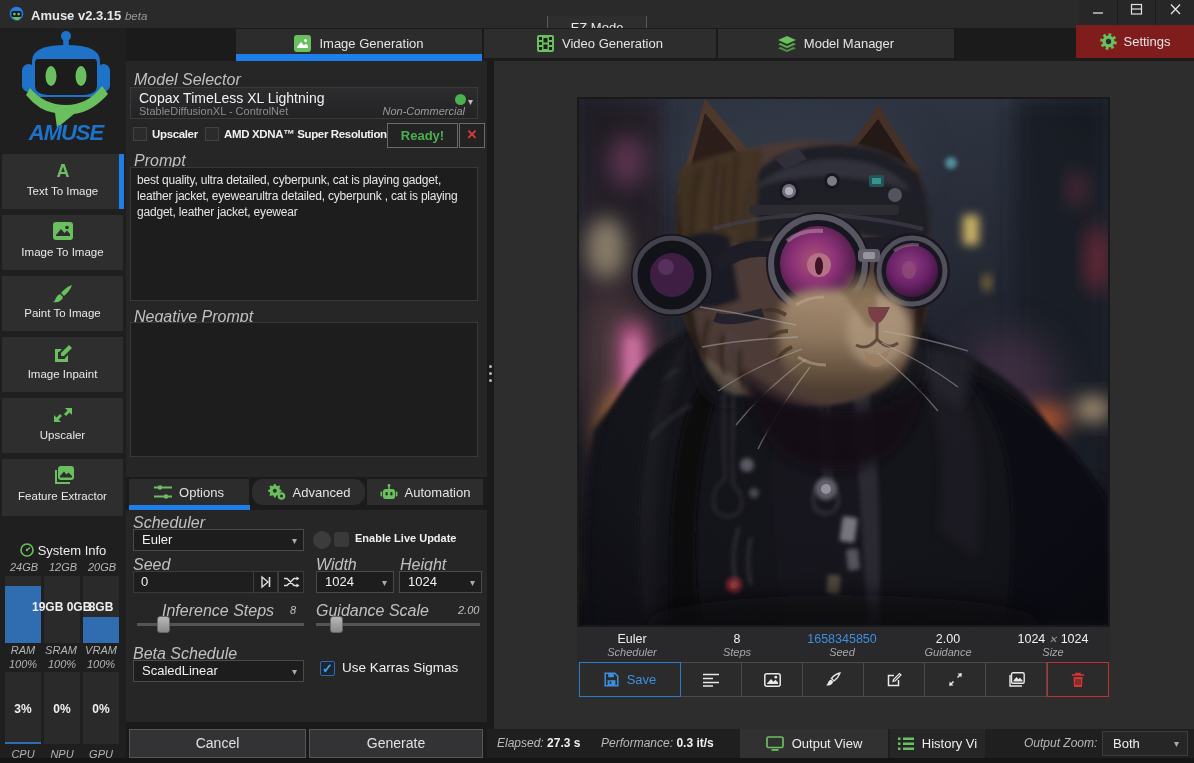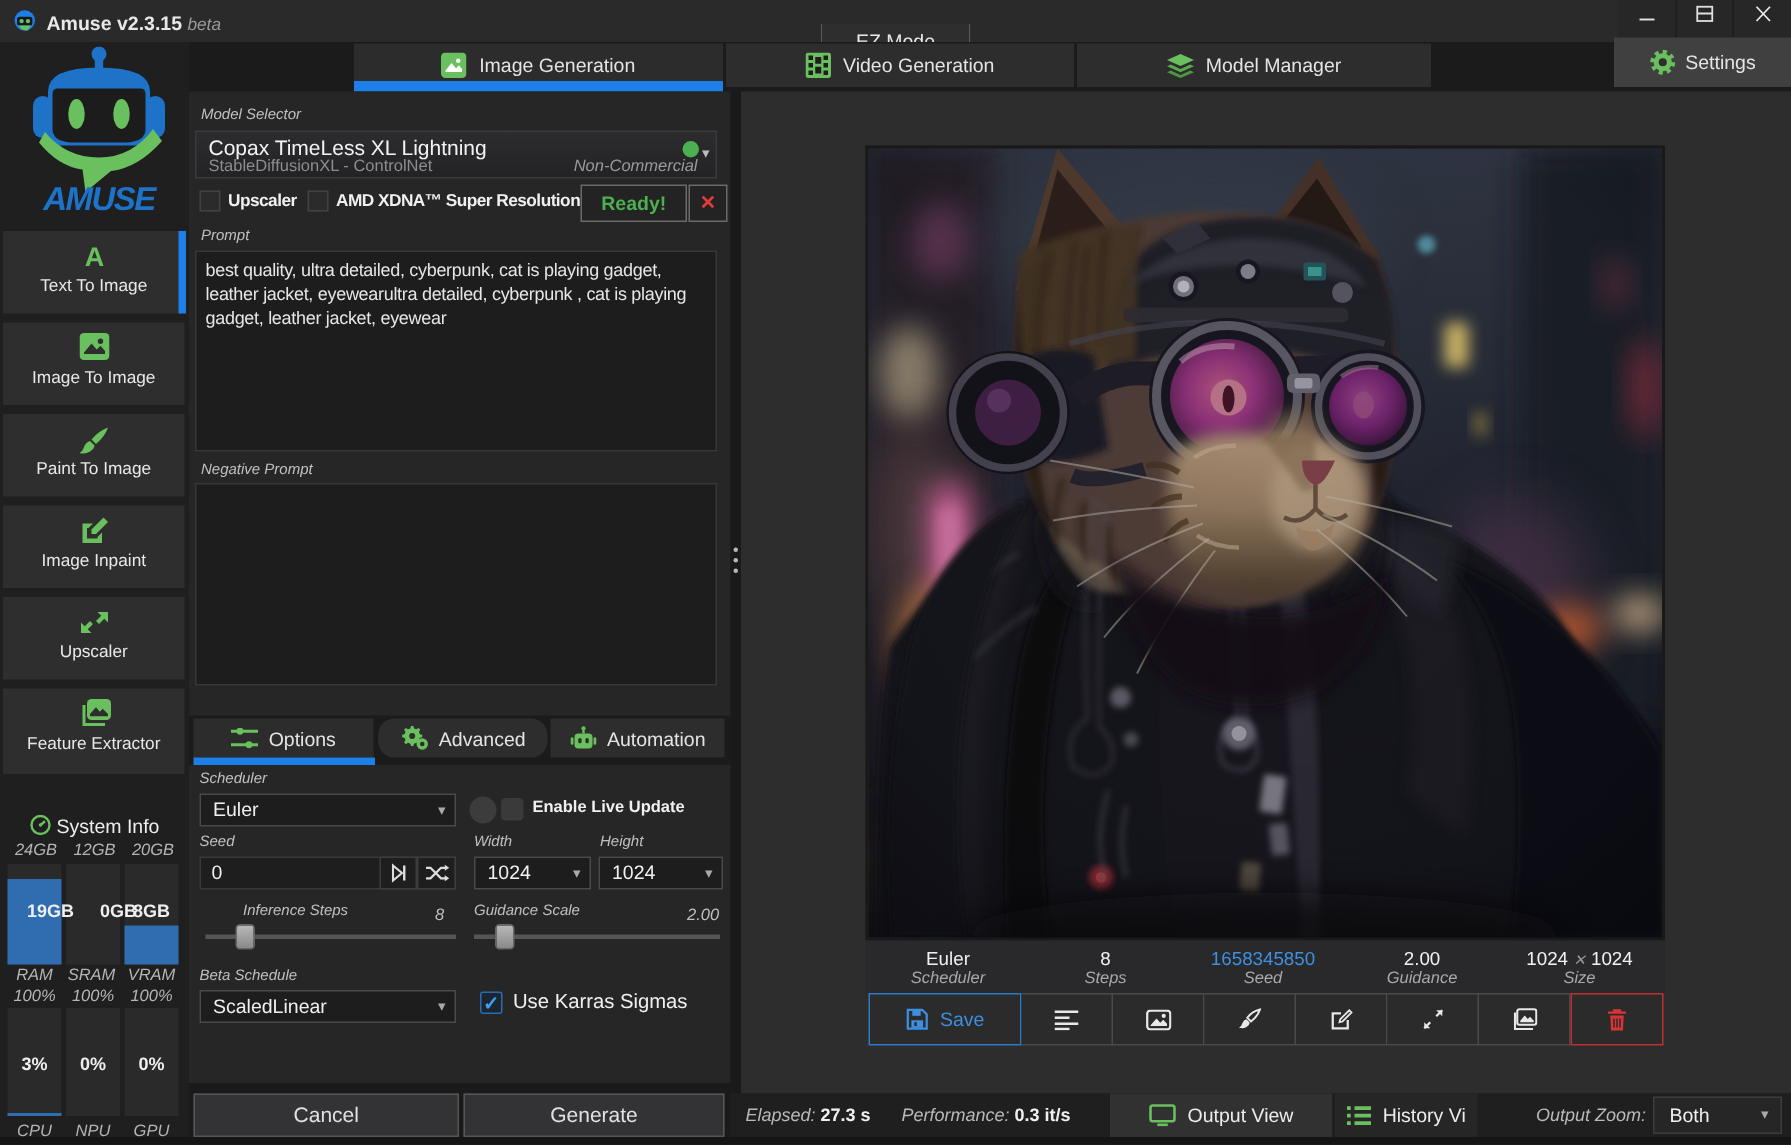--- a/index.html
+++ b/index.html
@@ -13,34 +13,34 @@
 #ezmode{left:547px;top:16px;width:100px;height:24px;background:#2e2e2e;border:1px solid #5a5a5a;border-top:none;border-radius:0 0 8px 8px;color:#e8e8e8;font-size:13px;text-align:center;line-height:23px;}
 #winbtns{left:1079px;top:0;width:115px;height:25px;background:#272727;display:flex;}
 #winbtns div{flex:1;color:#e0e0e0;text-align:center;font-size:13px;line-height:22px;border-left:1px solid #1c1c1c;}
 
 #tabrow{left:126px;top:28px;width:1068px;height:33px;background:#1b1b1b;}
 .ttab{position:absolute;top:1px;height:29px;background:#2d2d2d;color:#e4e4e4;font-size:13px;display:flex;align-items:center;justify-content:center;gap:8px;}
 #tab1{left:110px;width:246px;background:#2c2c2c;}
 #tab2{left:358px;width:232px;}
 #tab3{left:592px;width:236px;}
 #tabunder{left:236px;top:54px;width:246px;height:7px;background:#1f7fe8;}
-#settingstab{left:1076px;top:25px;width:118px;height:33px;background:#404040;color:#e4e4e4;font-size:13px;display:flex;align-items:center;justify-content:center;gap:7px;}
+#settingstab{left:1076px;top:25px;width:118px;height:33px;background:#7f1d1d;color:#e4e4e4;font-size:13px;display:flex;align-items:center;justify-content:center;gap:7px;}
 
 #sidebar{left:0;top:28px;width:126px;height:735px;background:#1f1f1f;}
 .sbtn{position:absolute;left:2px;width:121px;height:55px;background:#2e2e2e;color:#e8e8e8;font-size:11.5px;text-align:center;}
 .sbtn .ic{display:block;margin:7px auto 2px;height:22px;}
 #activebar{left:119px;top:154px;width:5px;height:55px;background:#1f7fe8;}
 
 .gaugecol{position:absolute;width:36px;background:#2a2a2a;}
 .gfill{position:absolute;left:0;width:36px;background:#2f6cb0;}
 .gval{position:absolute;width:36px;text-align:center;font-size:12px;font-weight:bold;color:#efefef;}
 .glbl{position:absolute;width:40px;text-align:center;font-size:11px;font-style:italic;color:#b5b5b5;}
 
 #midpanel{left:126px;top:61px;width:361px;height:668px;background:#262626;}
-.flabel{position:absolute;font-style:italic;color:#c0c0c0;font-size:10px;}
+.flabel{position:absolute;font-style:italic;color:#c0c0c0;font-size:16px;}
 .inputbox{position:absolute;background:#1e1e1f;border:1px solid #3a3a3a;}
 #modeldd{left:130px;top:87px;width:348px;height:32px;background:linear-gradient(#2c2c2e,#232325);border:1px solid #3a3a3a;padding-left:16px;}
 #modeldd .l1{position:absolute;left:8px;top:2px;font-size:14px;color:#f2f2f2;}
 #modeldd .l2{position:absolute;left:8px;top:17px;font-size:11px;color:#8d8d8d;}
 #modeldd .dot{position:absolute;left:324px;top:6px;width:11px;height:11px;border-radius:50%;background:#4caf50;}
 #modeldd .nc{position:absolute;right:12px;top:17px;font-size:11px;font-style:italic;color:#9a9a9a;}
 .chk{position:absolute;width:14px;height:14px;background:#2b2b2b;border:1px solid #424242;}
 .chklbl{position:absolute;font-size:11.5px;font-weight:bold;color:#f0f0f0;letter-spacing:-0.35px;}
 #readybtn{left:387px;top:123px;width:71px;height:25px;background:#232323;border:1px solid #6a6a6a;color:#4caf50;font-weight:bold;font-size:13px;text-align:center;line-height:23px;}
 #xbtn{left:459px;top:123px;width:26px;height:25px;background:#232323;border:1px solid #6a6a6a;color:#e03c3c;font-weight:bold;font-size:13px;text-align:center;line-height:22px;}
@@ -180,21 +180,21 @@
       <circle cx="7" cy="7" r="1.2" fill="#6abf5e"></circle>
     </svg>System Info</div>
 <div class="abs glbl" style="left:4px;top:561px;">24GB</div>
 <div class="abs glbl" style="left:43px;top:561px;">12GB</div>
 <div class="abs glbl" style="left:82px;top:561px;">20GB</div>
 <div class="abs gaugecol" style="left:5px;top:576px;height:67px;"></div>
 <div class="abs gaugecol" style="left:44px;top:576px;height:67px;"></div>
 <div class="abs gaugecol" style="left:83px;top:576px;height:67px;"></div>
 <div class="abs gfill" style="left:5px;top:586px;height:57px;"></div>
 <div class="abs gfill" style="left:83px;top:617px;height:26px;"></div>
-<div class="abs gval" style="left:5px;top:600px;padding-left:13px;">19GB</div>
+<div class="abs gval" style="left:19px;top:600px;padding-left:13px;">19GB</div>
 <div class="abs gval" style="left:44px;top:600px;margin-left:17px;">0GB</div>
 <div class="abs gval" style="left:83px;top:600px;">8GB</div>
 <div class="abs glbl" style="left:3px;top:644px;">RAM</div>
 <div class="abs glbl" style="left:41px;top:644px;">SRAM</div>
 <div class="abs glbl" style="left:81px;top:644px;">VRAM</div>
 <div class="abs glbl" style="left:3px;top:658px;">100%</div>
 <div class="abs glbl" style="left:42px;top:658px;">100%</div>
 <div class="abs glbl" style="left:81px;top:658px;">100%</div>
 <div class="abs gaugecol" style="left:5px;top:672px;height:72px;"></div>
 <div class="abs gaugecol" style="left:44px;top:672px;height:72px;"></div>

